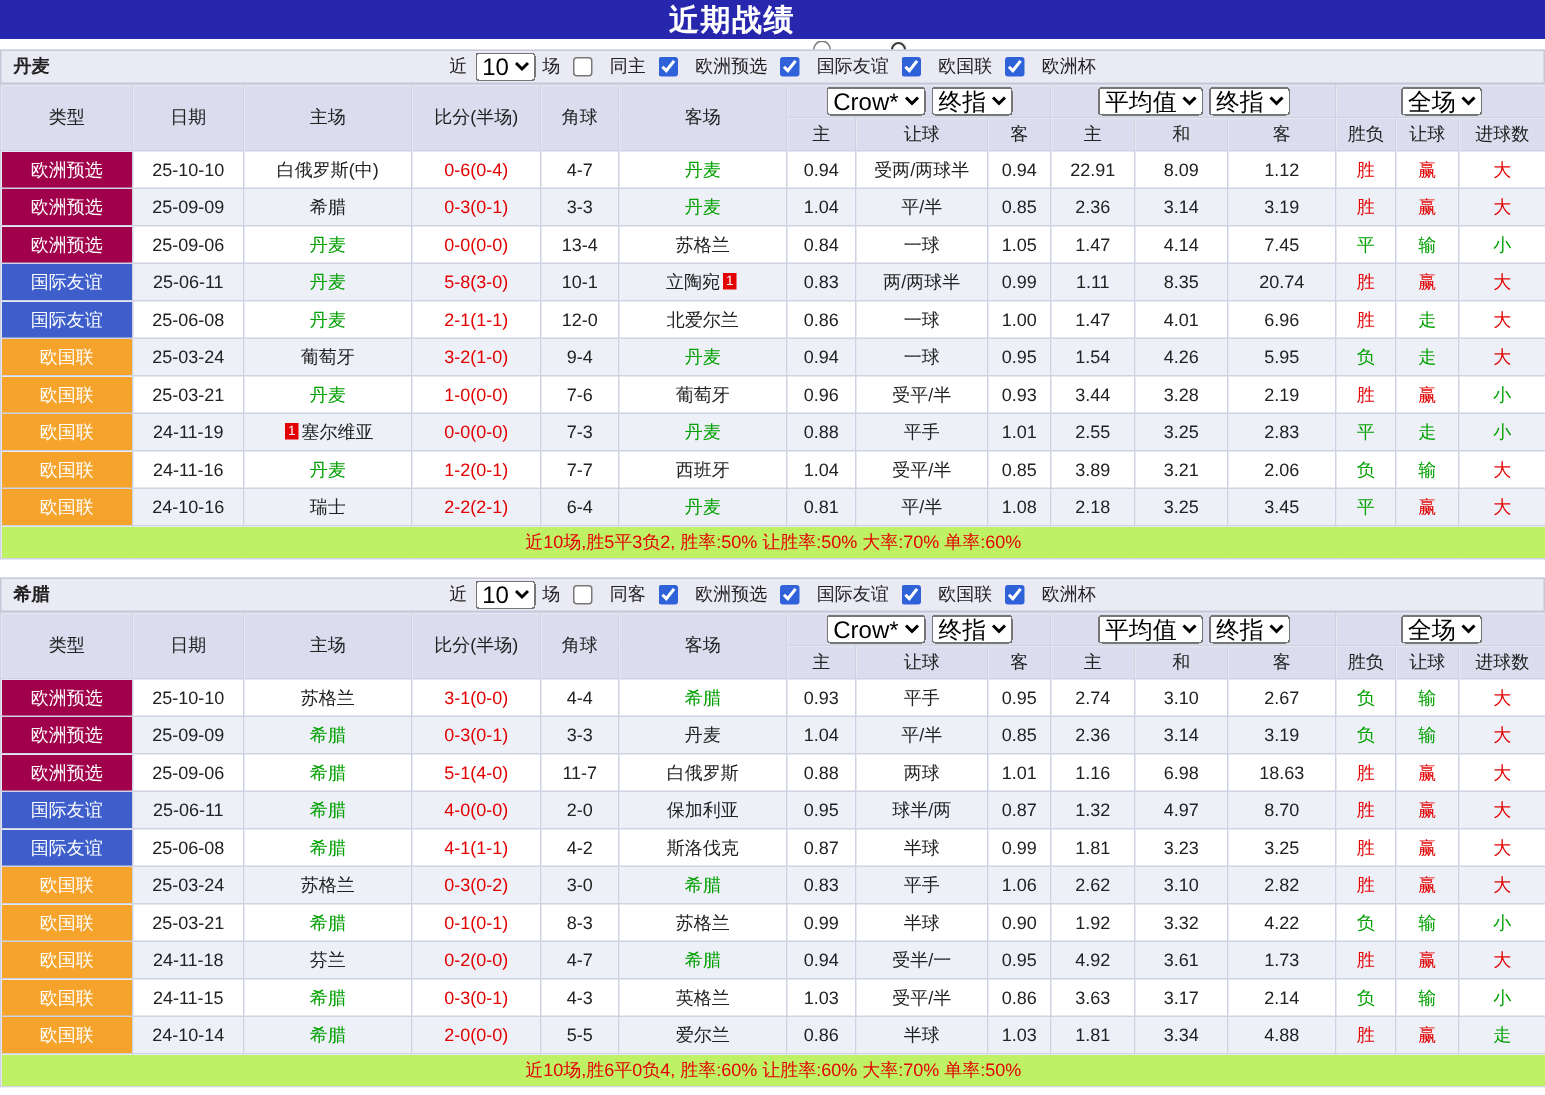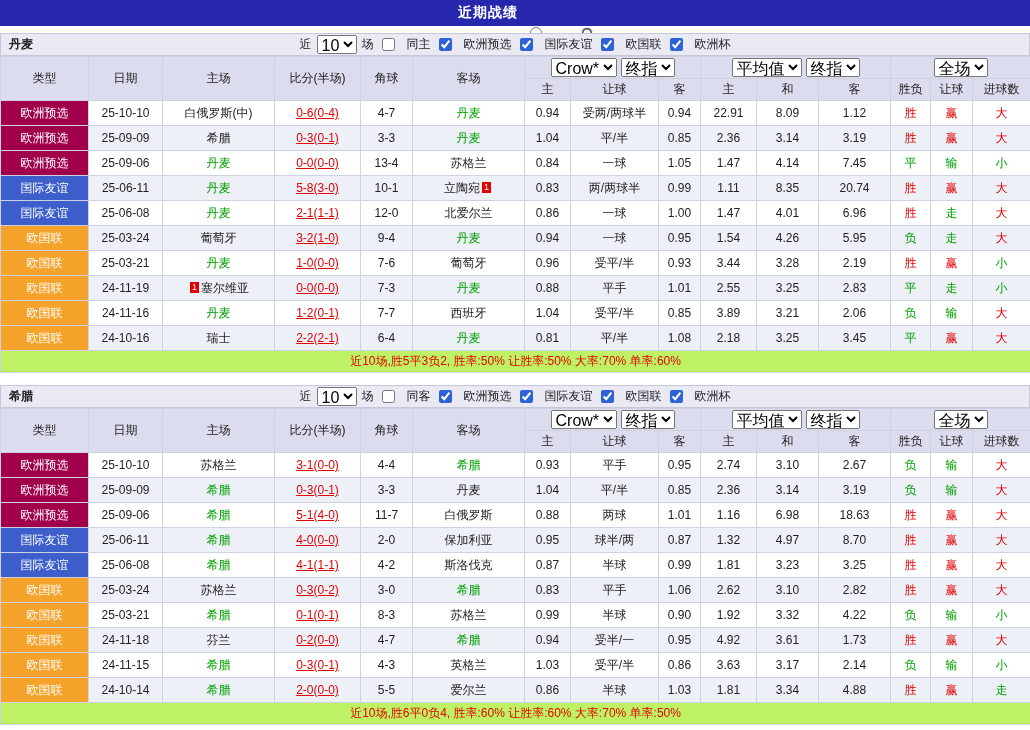--- a/index.html
+++ b/index.html
@@ -1,20 +1,20 @@
 <!DOCTYPE html>
 <html style="--topbar: #2727ad; --c1: #a1004b; --c2: #3d5ecb; --c3: #f6a32b; --red: #e30000; --green: #00a000; --headbg: #dbdcee; --altbg: #eef0f8;"><head>
 <meta charset="utf-8">
 <style>
   *{box-sizing:border-box;}
   body{margin:0;width:1030px;background:#fff;color:#222;
        font-family:"Liberation Sans","DejaVu Sans",sans-serif;font-size:12px;}
   .topbar{background:var(--topbar,#2727ad);color:#fff;height:26px;display:flex;
           align-items:center;justify-content:center;gap:12px;}
-  .topbar .title{font-weight:bold;font-size:14px;letter-spacing:1px;margin-left:48px;}
+  .topbar .title{font-weight:bold;font-size:20px;letter-spacing:1px;margin-left:48px;}
   .topbar label{display:inline-flex;align-items:center;gap:3px;cursor:pointer;margin-top:40px;}
   .topbar input{margin:0;width:12px;height:12px;accent-color:#fff;}
   .section{margin-top:7px;}
   .section + .section{margin-top:12px;}
   .sec-head{background:#e9eaf4;border:1px solid #c6c8da;height:23px;display:flex;
             align-items:center;position:relative;}
   .sec-head .team{position:absolute;left:8px;font-weight:bold;}
   .filters{margin:0 auto;display:flex;align-items:center;gap:3px;}
   .filters label{display:inline-flex;align-items:center;gap:12px;margin-left:5px;cursor:pointer;}
   .filters input{margin:0;width:13px;height:13px;accent-color:#2f62d9;}
@@ -24,21 +24,21 @@
         white-space:nowrap;overflow:hidden;}
   thead th{background:var(--headbg,#dbdcee);height:22px;font-weight:normal;}
   tbody td{height:25px;}
   tbody tr:nth-child(even) td{background:var(--altbg,#eef0f8);}
   td.comp{color:#fff;}
   td.comp.c1{background:var(--c1,#a1004b);}
   td.comp.c2{background:var(--c2,#3d5ecb);}
   td.comp.c3{background:var(--c3,#f6a32b);}
   .g{color:var(--green,#00a000);}
   .r{color:var(--red,#e30000);}
-  .score{color:var(--red,#e30000);text-decoration:underline;}
+  .score{color:var(--red,#e30000);}
   .badge{display:inline-block;background:var(--red,#e30000);color:#fff;font-size:9px;
          line-height:11px;min-width:9px;padding:0 1px;margin:0 2px;vertical-align:2px;}
   tfoot td.summary{color:var(--red,#e30000);height:22px;background:#bef264;}
 </style>
 </head>
 <body>
 
 <div class="topbar">
   <span class="title">近期战绩</span>
   <label>

